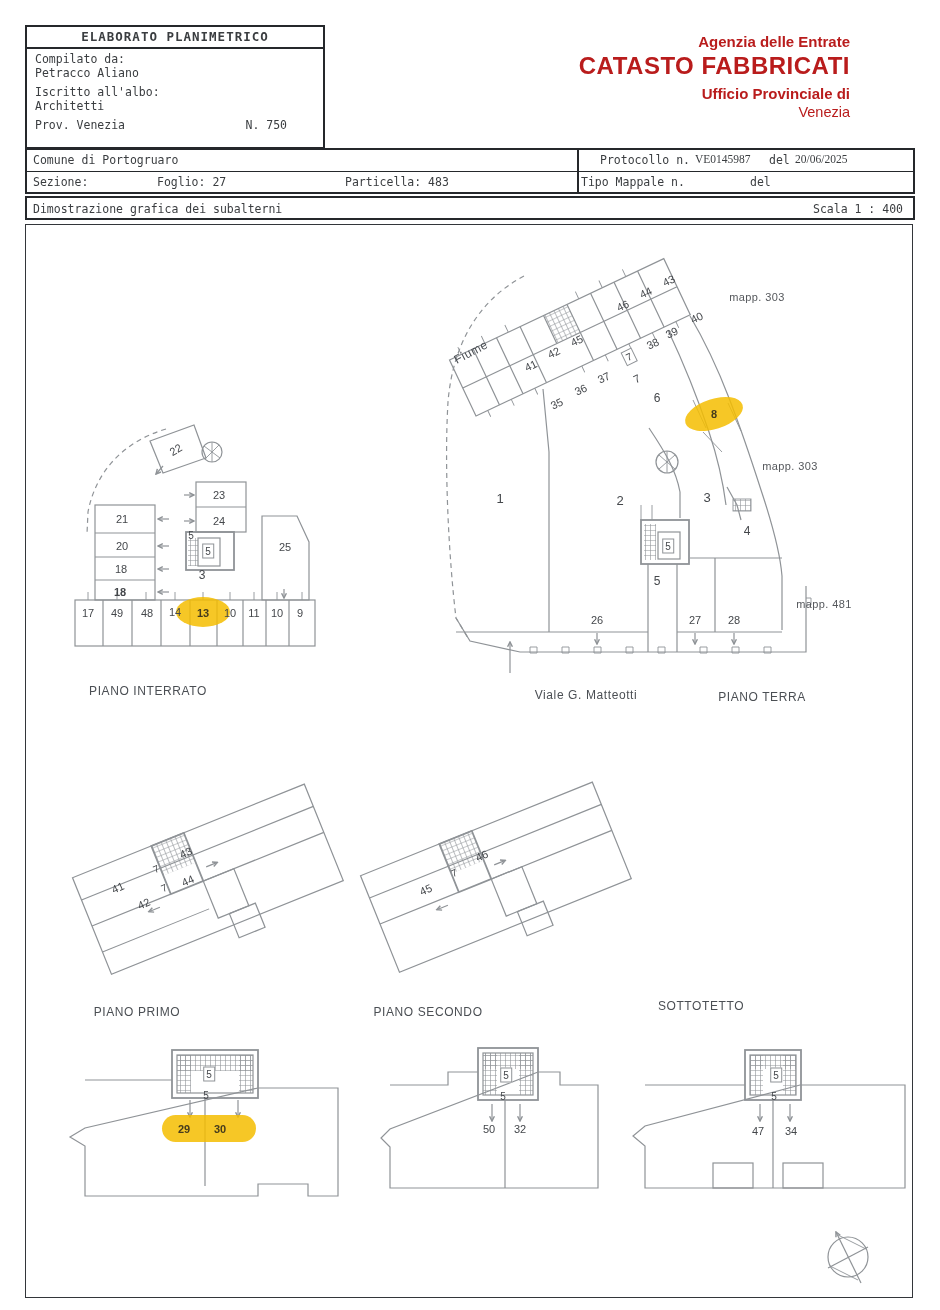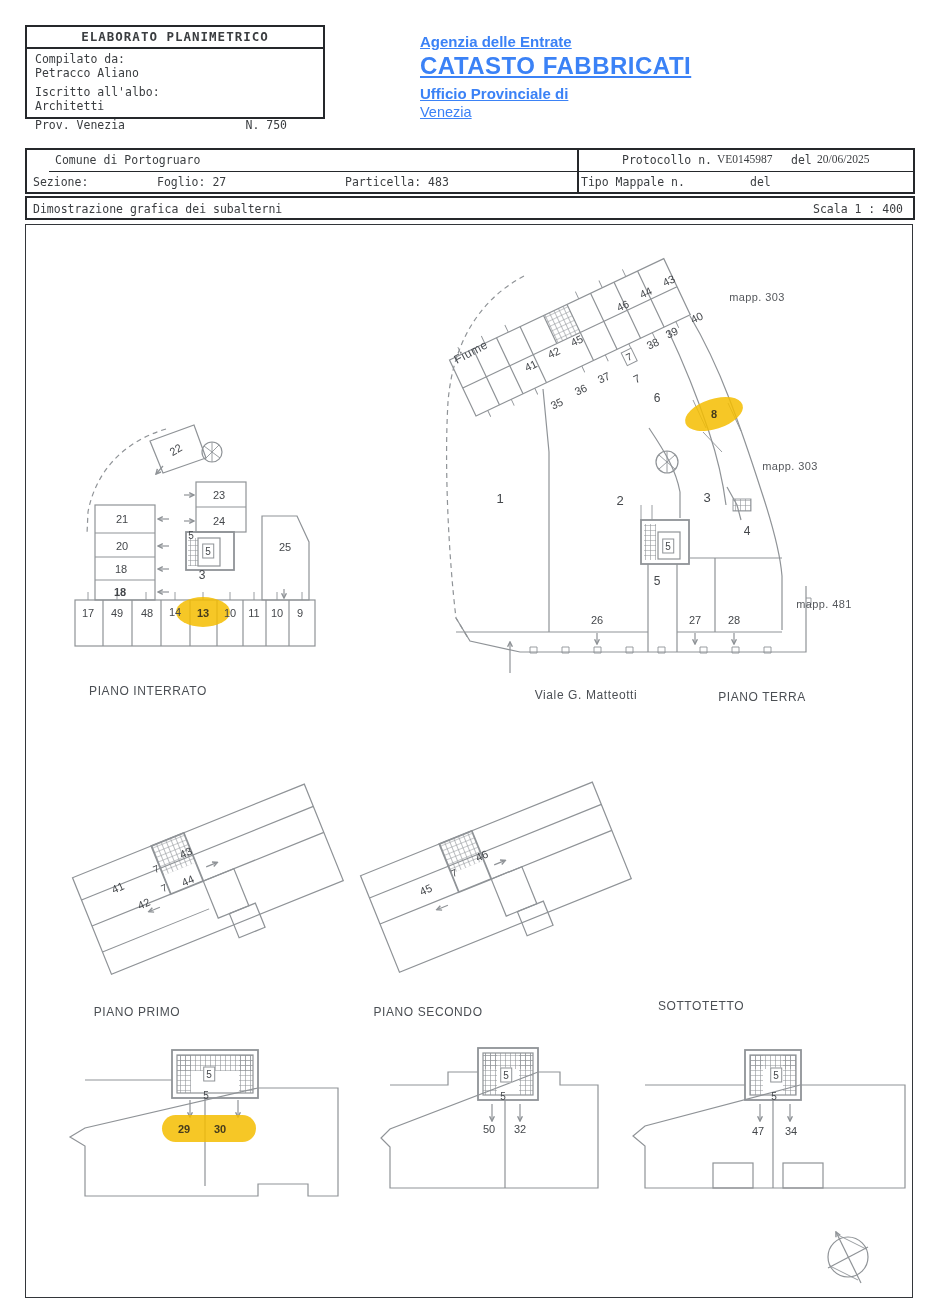--- a/index.html
+++ b/index.html
@@ -4,39 +4,39 @@
 <style>
   :root{ --hl:#F5BD00; --line:#8F9397; --ink:#3A3D40; }
   html,body{margin:0;padding:0;}
   body{width:940px;height:1310px;position:relative;background:#fff;
        font-family:"Liberation Sans",sans-serif;color:var(--ink);overflow:hidden;}
   .abs{position:absolute;}
   .mono{font-family:"DejaVu Sans Mono","Liberation Mono",monospace;}
   .serif{font-family:"Liberation Serif",serif;}
 
   
-  #title-block{left:25px;top:25px;width:300px;height:94px;border:2px solid #25282b;box-sizing:border-box;}
+  #title-block{left:25px;top:25px;width:300px;height:124px;border:2px solid #25282b;box-sizing:border-box;}
   #title-block .tb-title{font-size:12.5px;font-weight:bold;text-align:center;letter-spacing:1px;
       border-bottom:2px solid #25282b;padding:2px 0 3px 0;}
   #title-block .tb-body{padding:3px 8px;font-size:11.5px;line-height:14px;}
   .tb-gap{height:5px;}
   .tb-row{display:flex;justify-content:space-between;padding-right:28px;}
 
   
-  #agency{left:420px;top:33px;width:430px;text-align:left;color:#3b82f6;text-decoration:underline;}
+  #agency{left:420px;top:33px;width:430px;text-align:right;color:#b91c1c;}
   #agency .a1{font-size:15px;font-weight:bold;}
   #agency .a2{font-size:24px;font-weight:bold;letter-spacing:.5px;margin-top:2px;}
   #agency .a3{font-size:15px;font-weight:bold;margin-top:5px;}
   #agency .a4{font-size:14.5px;margin-top:2px;}
 
   
   #band1{left:25px;top:148px;width:890px;height:46px;border:2px solid #25282b;box-sizing:border-box;font-size:11.5px;}
   #band1 .vdiv{position:absolute;left:550px;top:0;bottom:0;width:2px;background:#25282b;}
   #band1 .row{position:absolute;left:0;right:0;height:21px;}
-  #band1 .row1{top:0;border-bottom:1.5px solid #25282b;margin-left:22px;}
+  #band1 .row1{top:0;border-bottom:1.5px solid #25282b;}
   #band1 .row2{top:22px;}
   #band1 span{position:absolute;white-space:nowrap;top:3px;}
   #band2{left:25px;top:196px;width:890px;height:24px;border:2px solid #25282b;box-sizing:border-box;font-size:11.5px;}
   #band2 span{position:absolute;top:4px;white-space:nowrap;}
 
   
   #main-box{left:25px;top:224px;width:888px;height:1074px;border:1.6px solid #33363a;box-sizing:border-box;}
 
   #plan-art{left:0;top:0;z-index:1;}
   #plan-art path,#plan-art rect,#plan-art line,#plan-art circle,#plan-art ellipse{

